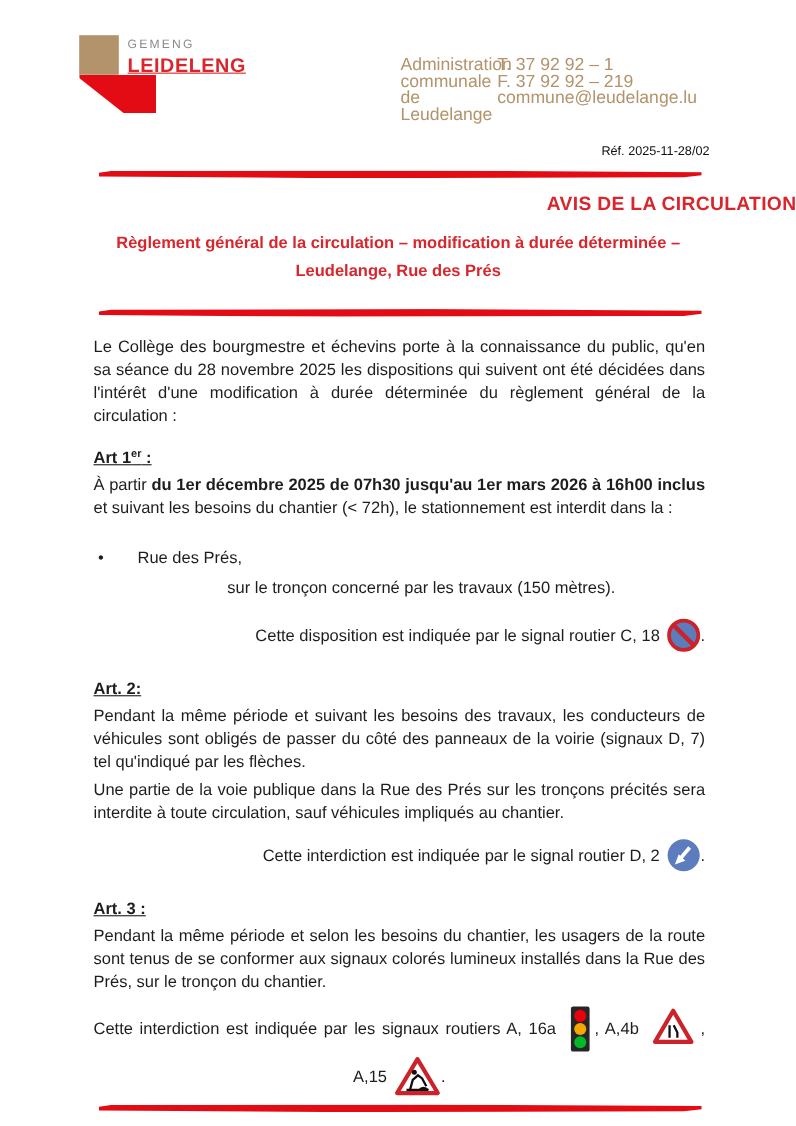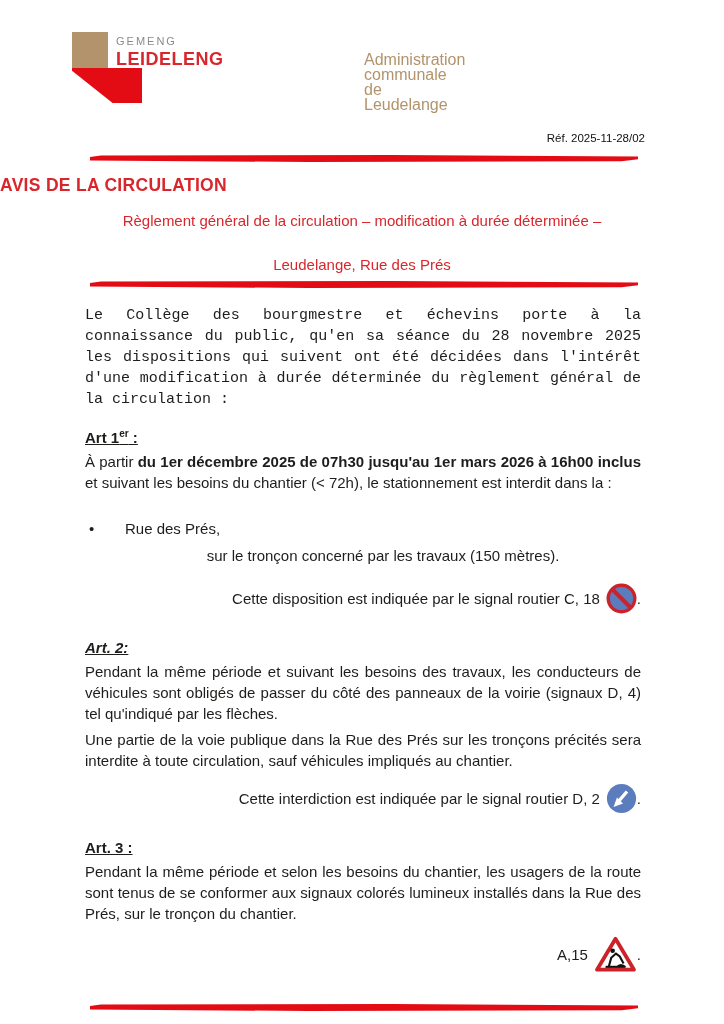--- a/index.html
+++ b/index.html
@@ -19,60 +19,60 @@
   body{font-family:"Liberation Sans","DejaVu Sans",sans-serif;color:var(--body-ink);}
   .page{position:relative;width:724px;height:1024px;background:#fff;overflow:hidden;}
 
   
   .logo-mark{position:absolute;left:72px;top:32px;width:70px;height:71px;}
   .logo-square{position:absolute;left:0;top:0;width:36px;height:36px;background:var(--tan);}
   .logo-flag{position:absolute;left:0;top:36px;width:70px;height:35px;background:var(--line-red);
     clip-path:polygon(0 0,100% 0,100% 100%,58% 100%,0 8%);}
   .logo-text{position:absolute;left:116px;top:36px;line-height:1;}
   .logo-top{font-size:11px;letter-spacing:2px;color:var(--gray);display:block;}
-  .logo-name{font-size:18px;font-weight:bold;letter-spacing:.5px;color:var(--text-red);display:block;margin-top:3px;}
+  .logo-name{font-size:18px;font-weight:bold;letter-spacing:.5px;color:var(--text-red);display:block;margin-top:3px;text-decoration:underline;}
 
   .contact{position:absolute;left:364px;top:52px;display:flex;color:var(--tan);font-size:16px;line-height:15px;}
   .contact .col{display:flex;flex-direction:column;}
   .contact .c1{width:88px;}
   .contact .c2{width:108px;}
 
   .ref{position:absolute;top:132px;right:79px;font-size:11.5px;color:#111;}
 
   
   .redline{position:absolute;left:90px;width:548px;height:7px;background:var(--line-red);
     clip-path:polygon(0 30%,2% 8%,55% 0,100% 22%,100% 62%,97% 88%,40% 100%,0 78%);}
   .l1{top:155px;}
   .l2{top:281px;}
   .l3{top:1004px;}
 
   
-  .doc-title{position:absolute;top:175px;left:0;width:724px;text-align:left;
+  .doc-title{position:absolute;top:175px;left:0;width:724px;text-align:right;
     color:var(--text-red);font-size:17.5px;font-weight:bold;letter-spacing:.3px;}
   .doc-sub{position:absolute;left:0;width:724px;text-align:center;color:var(--text-red);
-    font-size:15px;font-weight:normal;}
+    font-size:15px;font-weight:bold;}
   .s1{top:212px;}
-  .s2{top:256px;}
+  .s2{top:238px;}
 
   
   .body{position:absolute;left:85px;top:305px;width:556px;font-size:15px;line-height:21px;}
   .body p{text-align:justify;}
-  .intro{margin-bottom:13px;font-family:Liberation Mono, monospace;}
+  .intro{margin-bottom:13px;}
   .art-h{font-size:15px;font-weight:bold;text-decoration:underline;margin-bottom:3px;}
   .art-h sup{font-size:10px;text-align:right;}
   .gap-top{margin-top:26px;}
   .lead{margin-bottom:25px;}
   .bullet-row{position:relative;padding-left:40px;margin-bottom:6px;}
   .bullet-dot{position:absolute;left:4px;top:0;}
   .bullet-note{padding-left:40px;margin-bottom:17px;text-align:center;}
   .sign-row{margin-bottom:23px;text-align:right;white-space:nowrap;}
   .p-tight{margin-bottom:5px;}
   .p-norm{margin-bottom:12px;}
   .stretch{text-align:justify;text-align-last:justify;}
-  .signs-line2{margin-top:4px;text-align:right;}
+  .signs-line2{margin-top:4px;text-align:center;}
 
   
   .sign{display:inline-block;vertical-align:-10px;margin-left:6px;}
   .sign svg{display:block;}
   .c18 circle{fill:var(--sign-blue);stroke:var(--sign-red);stroke-width:3.4;}
   .c18 line{stroke:var(--sign-red);stroke-width:4;}
   .d2 circle{fill:var(--sign-blue);}
   .d2 .arr{stroke:#fff;stroke-width:3.4;}
   .d2 .head{fill:#fff;}
   .tri .border{fill:#fff;stroke:var(--sign-red);stroke-width:4;stroke-linejoin:round;}
@@ -98,20 +98,25 @@
     <span class="logo-top">GEMENG</span>
     <span class="logo-name">LEIDELENG</span>
   </div>
 
   <div class="contact">
     <div class="col c1">
       <span>Administration</span>
       <span>communale</span>
       <span>de Leudelange</span>
     </div>
+    <div class="col">
+      <span>T. 37 92 92 – 1</span>
+      <span>F. 37 92 92 – 219</span>
+      <span>commune@leudelange.lu</span>
+    </div>
   </div>
 
   <div class="ref">Réf. 2025-11-28/02</div>
 
   <div class="redline l1"></div>
 
   <div class="doc-title">AVIS DE LA CIRCULATION</div>
   <div class="doc-sub s1">Règlement général de la circulation – modification à durée déterminée –</div>
   <div class="doc-sub s2">Leudelange, Rue des Prés</div>
 
@@ -131,35 +136,46 @@
     </div>
     <div class="bullet-note">sur le tronçon concerné par les travaux (150 mètres).</div>
 
     <div class="sign-row">
       <span>Cette disposition est indiquée par le signal routier C, 18</span><span class="sign c18"><svg width="31" height="31" viewBox="0 0 31 31">
             <circle cx="15.5" cy="15.5" r="13.3"></circle>
             <line x1="6.5" y1="6.5" x2="24.5" y2="24.5"></line>
           </svg></span><span>.</span>
     </div>
 
-    <div class="art-h gap-top" style="margin-top:0;font-style:italic;">Art. 2:</div>
-    <p class="p-tight">Pendant la même période et suivant les besoins des travaux, les conducteurs de véhicules sont obligés de passer du côté des panneaux de la voirie (signaux D, 4) tel qu'indiqué par les flèches.</p>
+    <div class="art-h gap-top" style="margin-top:0;">Art. 2:</div>
+    <p class="p-tight">Pendant la même période et suivant les besoins des travaux, les conducteurs de véhicules sont obligés de passer du côté des panneaux de la voirie (signaux D, 7) tel qu'indiqué par les flèches.</p>
     <p class="p-norm">Une partie de la voie publique dans la Rue des Prés sur les tronçons précités sera interdite à toute circulation, sauf véhicules impliqués au chantier.</p>
 
     <div class="sign-row">
       <span>Cette interdiction est indiquée par le signal routier D, 2</span><span class="sign d2"><svg width="31" height="31" viewBox="0 0 31 31">
             <circle cx="15.5" cy="15.5" r="14.6"></circle>
             <line class="arr" x1="21" y1="8.5" x2="12" y2="19"></line>
             <polygon class="head" points="7.5,24 17,20.5 11,14.5"></polygon>
           </svg></span><span>.</span>
     </div>
 
     <div class="art-h">Art. 3 :</div>
     <p class="p-norm">Pendant la même période et selon les besoins du chantier, les usagers de la route sont tenus de se conformer aux signaux colorés lumineux installés dans la Rue des Prés, sur le tronçon du chantier.</p>
 
+    <div class="stretch">
+      <span>Cette interdiction est indiquée par les signaux routiers A, 16a</span>
+      <span class="tlight"><i class="tl-r"></i><i class="tl-a"></i><i class="tl-g"></i></span><span>,</span>
+      <span>A,4b</span>
+      <span class="sign tri"><svg width="38" height="34" viewBox="0 0 40 36">
+            <path class="border" d="M20 3 L37.5 33 L2.5 33 Z"></path>
+            <path class="sym" d="M16.5 29 V17"></path>
+            <path class="sym" d="M24 29 V24 L20.5 17"></path>
+          </svg></span>
+      <span>,</span>
+    </div>
 
     <div class="signs-line2">
       <span>A,15</span><span class="sign tri" style="vertical-align:-13px;"><svg width="43" height="37" viewBox="0 0 45 39">
             <path class="border" d="M22.5 3 L42 35.5 L3 35.5 Z"></path>
             <circle class="symfill" cx="19.5" cy="15.5" r="2.4"></circle>
             <path class="sym" d="M15.5 32 L18 23 L23 18.5 L27 21.5 L31 29"></path>
             <path class="symfill" d="M23 32.5 q 5 -6 11 0 Z"></path>
             <path class="sym" d="M12 32.5 H33"></path>
           </svg></span><span>.</span>
     </div>

